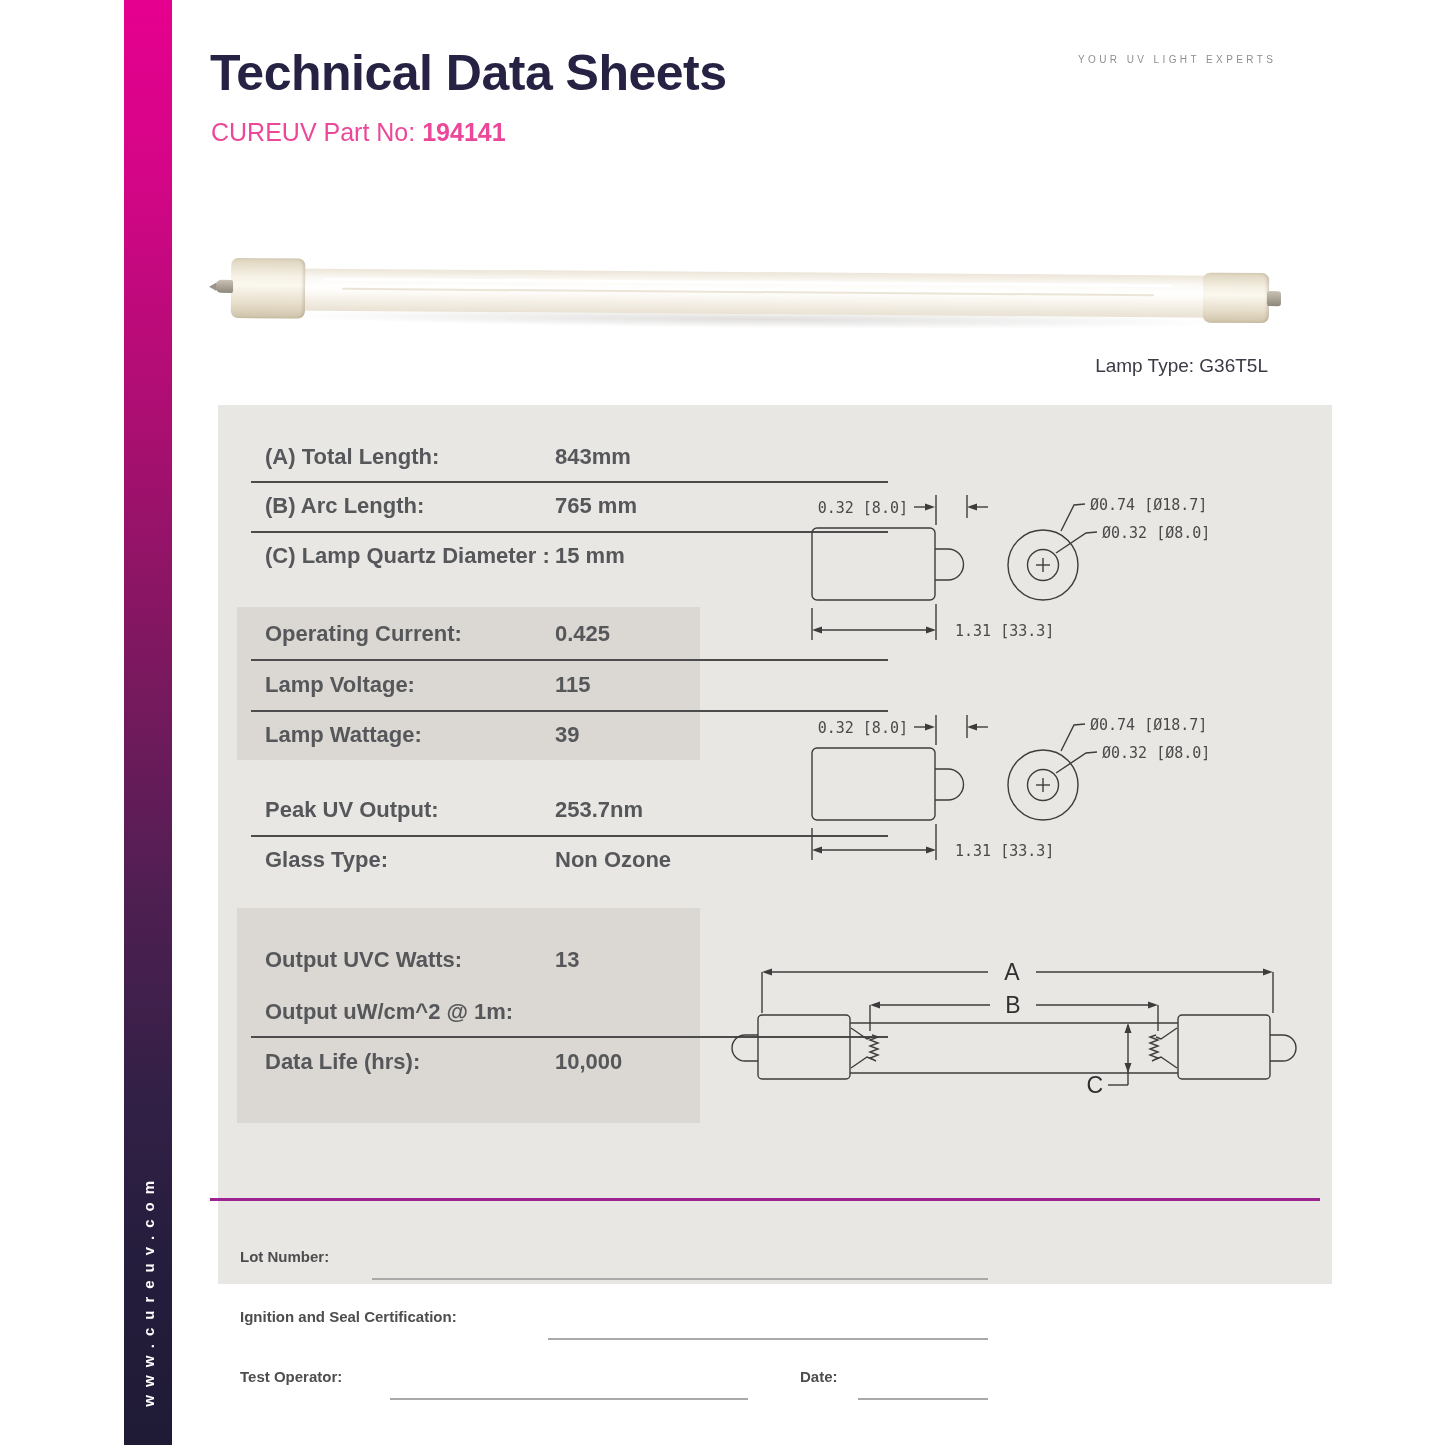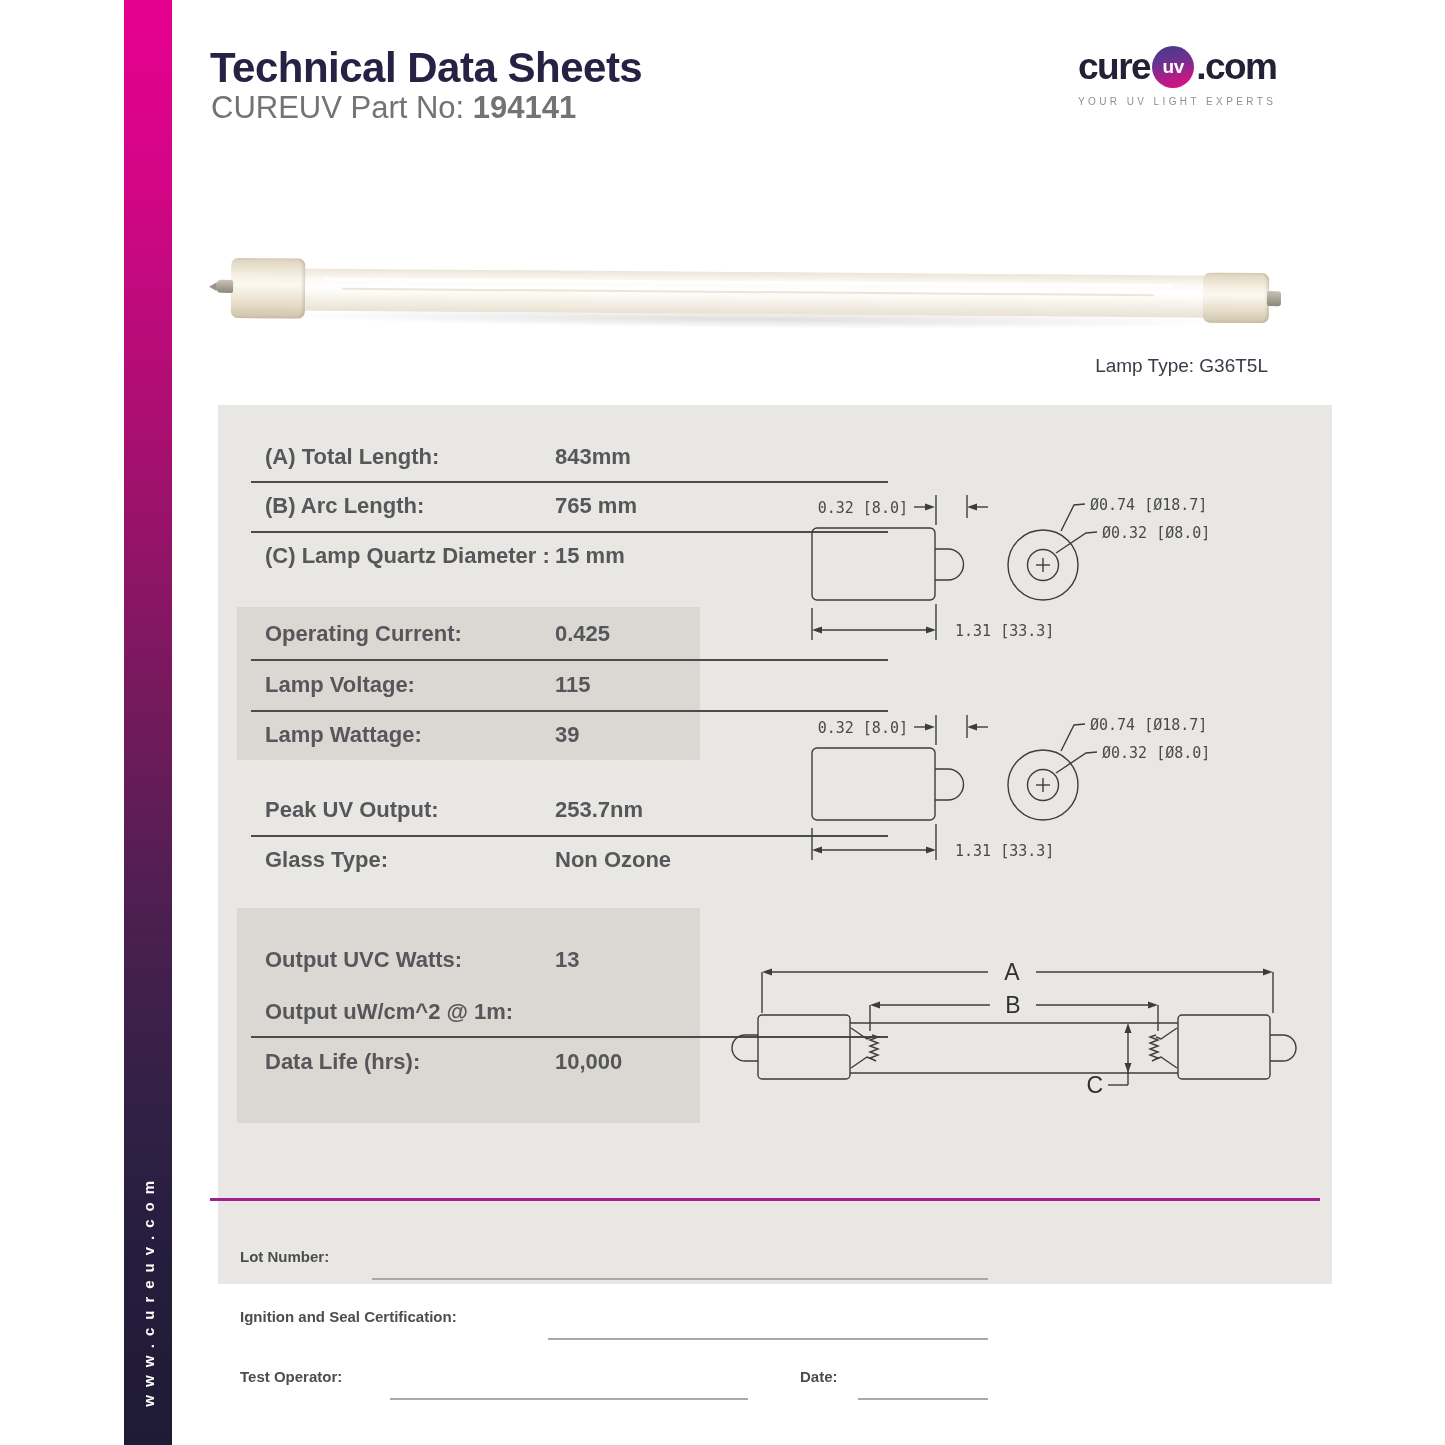--- a/index.html
+++ b/index.html
@@ -7,22 +7,22 @@
   body { font-family:"Liberation Sans", sans-serif; width:1445px; height:1445px; position:relative; overflow:hidden; color:#56575a; }
 
   
   .sidebar { position:absolute; left:124px; top:0; width:48px; height:1445px;
     background:linear-gradient(180deg,#e6008f 0%,#d40587 12%,#a90f70 30%,#7c185f 46%,#4f1f52 62%,#322046 76%,#241d3c 88%,#1f1a35 100%); }
   .sidebar-url { position:absolute; bottom:38px; left:50%;
     writing-mode:vertical-rl; transform:translateX(-50%) rotate(180deg);
     color:#ffffff; font-size:15px; font-weight:bold; letter-spacing:8px; white-space:nowrap; }
 
   
-  .title { position:absolute; left:210px; top:44px; font-size:42px; font-weight:800; color:#262243; letter-spacing:-0.5px;text-align:right; }
-  .partline { position:absolute; left:211px; top:90px; font-size:31px; color:#737373; }
+  .title { position:absolute; left:210px; top:44px; font-size:50px; font-weight:800; color:#262243; letter-spacing:-0.5px;text-align:right; }
+  .partline { position:absolute; left:211px; top:118px; font-size:25px; color:#ec4899; }
   .partline b { font-weight:800; }
 
   
   .logo { position:absolute; left:1078px; top:46px; width:210px; }
   .logo-word { display:flex; align-items:center; }
   .logo-text { font-size:37px; font-weight:700; color:#232135; letter-spacing:-1.5px; }
   .logo-circle { width:42px; height:42px; border-radius:50%; margin:0 2px;
     background:linear-gradient(165deg,#473a8c 8%,#6e3190 40%,#a9208a 66%,#e0107f 95%);
     display:flex; align-items:center; justify-content:center; }
   .logo-circle span { color:#ffffff; font-size:19px; font-weight:800; letter-spacing:-0.5px; }
@@ -75,27 +75,20 @@
 <body>
 
 <div class="sidebar">
   <div class="sidebar-url">www.cureuv.com</div>
 </div>
 
 <div class="title">Technical Data Sheets</div>
 <div class="partline"><span>CUREUV Part No: </span><b>194141</b></div>
 
 <div class="logo">
-  <div class="logo-word">
-    <span class="logo-text">cure</span>
-    <span class="logo-circle">
-        <span>uv</span>
-      </span>
-    <span class="logo-text">.com</span>
-  </div>
   <div class="logo-tagline">YOUR UV LIGHT EXPERTS</div>
 </div>
 
 <div class="lamp-photo">
   <div class="lamp-shadow"></div>
   <div class="lamp-tube"></div>
   <div class="cap cap-left"></div>
   <div class="pin pin-left"></div>
   <div class="cap cap-right"></div>
   <div class="pin pin-right"></div>

